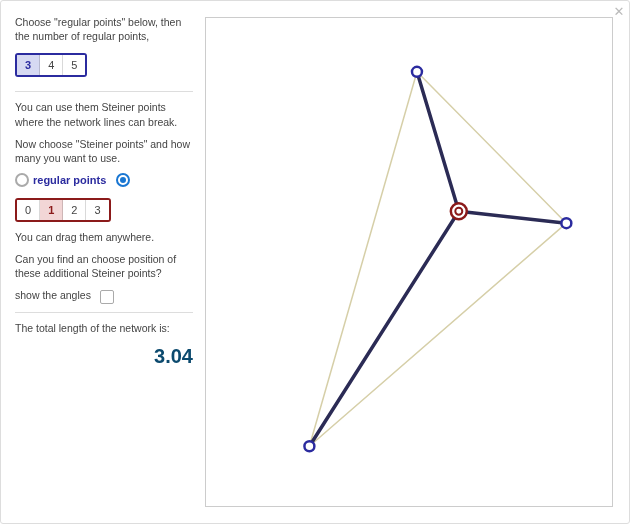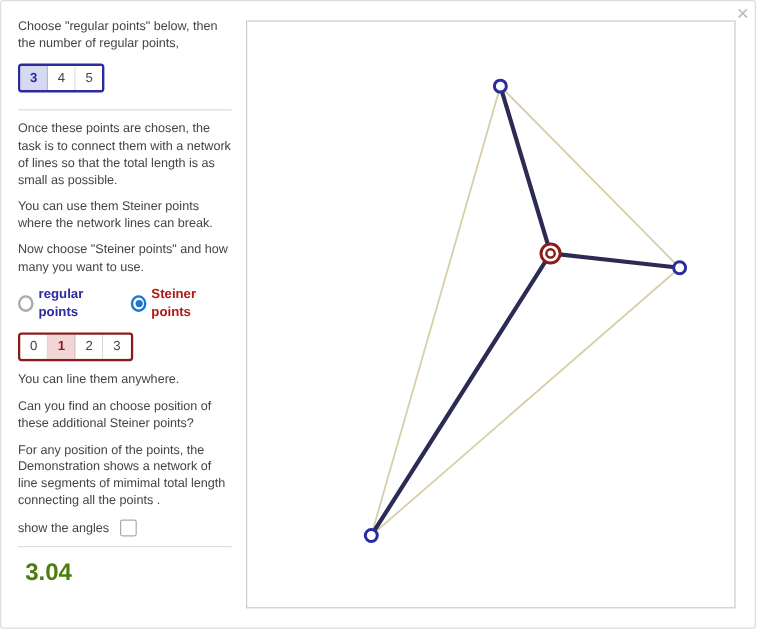--- a/index.html
+++ b/index.html
@@ -106,23 +106,24 @@
     border: 1px solid #aaa;
     border-radius: 2px;
     vertical-align: middle;
     margin-left: 6px;
     background:#fff;
     cursor:pointer;
   }
   .total-value {
     font-size: 20px;
     font-weight: bold;
-    color: #4d7c0f;
+    color: #0c4a6e;
     margin-top: 0px;
     margin-left: 6px;
+    text-align: right;
   }
   .canvas-wrap {
     flex: 1;
     padding: 16px 16px 16px 4px;
   }
   .canvas {
     width: 100%;
     height: 100%;
     border: 1px solid #ccc;
     background: #fff;
@@ -138,51 +139,49 @@
   <div class="sidebar">
     <p>Choose "regular points" below, then the number of regular points,</p>
 
     <div class="btn-group">
       <button class="sel-blue">3</button>
       <button>4</button>
       <button>5</button>
     </div>
 
     <hr class="divider">
-    <p>Once these points are chosen, the task is to connect them with a network of lines so that the total length is as small as possible.</p>
     <p>You can use them Steiner points where the network lines can break.</p>
     <p>Now choose "Steiner points" and how many you want to use.</p>
 
     <div class="radio-row">
       <span class="radio">
         <span class="radio-dot"></span>
         <span class="lbl-blue">regular points</span>
       </span>
       <span class="radio">
         <span class="radio-dot checked"></span>
-        <span class="lbl-red">Steiner points</span>
       </span>
     </div>
 
     <div class="btn-group red">
       <button>0</button>
       <button class="sel-red">1</button>
       <button>2</button>
       <button>3</button>
     </div>
 
-    <p>You can line them anywhere.</p>
+    <p>You can drag them anywhere.</p>
     <p>Can you find an choose position of these additional Steiner points?</p>
-    <p>For any position of the points, the Demonstration shows a network of line segments of mimimal total length connecting all the points .</p>
 
     <p>
       <span>show the angles</span>
       <span class="checkbox"></span>
     </p>
     <hr class="divider">
+    <p>The total length of the network is:</p>
     <div class="total-value">3.04</div>
   </div>
 
   <div class="canvas-wrap">
     <div class="canvas">
       <svg id="netsvg" width="100%" height="100%" viewBox="0 0 400 490">
           <line x1="208" y1="54" x2="358" y2="206" stroke="#d6cfa8" stroke-width="1.5" stroke-linecap="round"></line>
           <line x1="208" y1="54" x2="100" y2="430" stroke="#d6cfa8" stroke-width="1.5" stroke-linecap="round"></line>
           <line x1="358" y1="206" x2="100" y2="430" stroke="#d6cfa8" stroke-width="1.5" stroke-linecap="round"></line>
           <line x1="250" y1="194" x2="208" y2="54" stroke="#2b2b55" stroke-width="3.5" stroke-linecap="round"></line>

